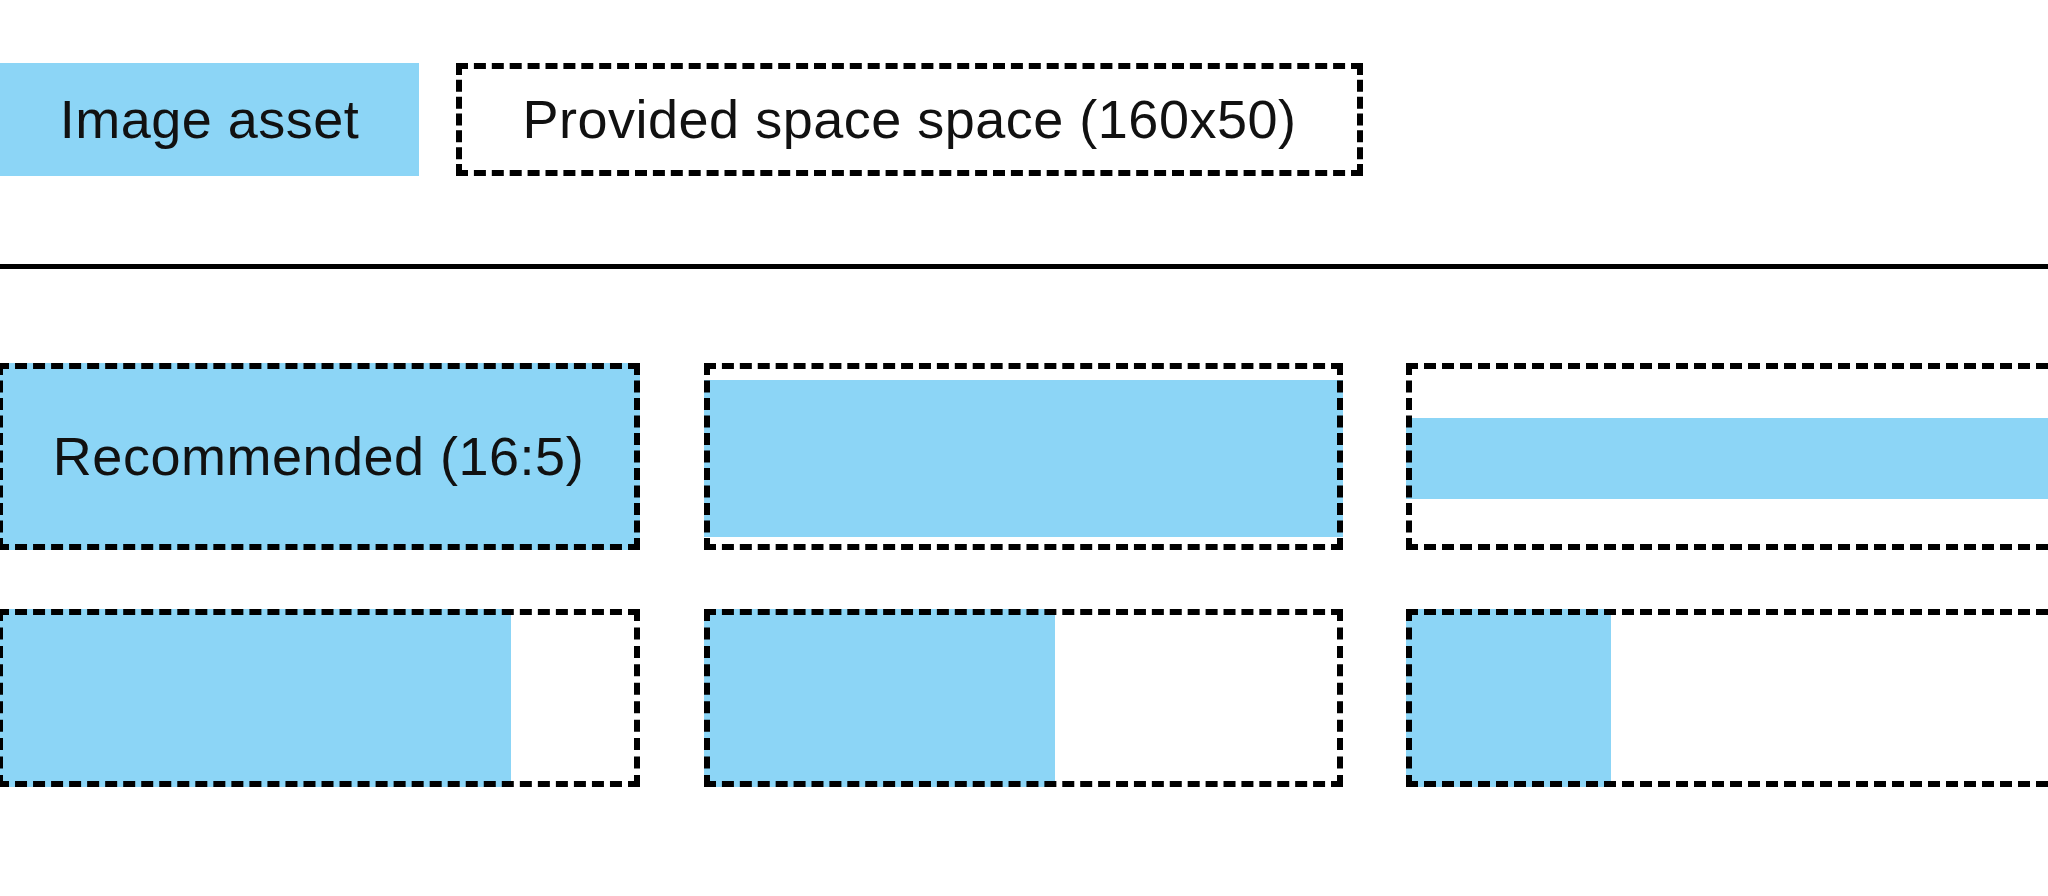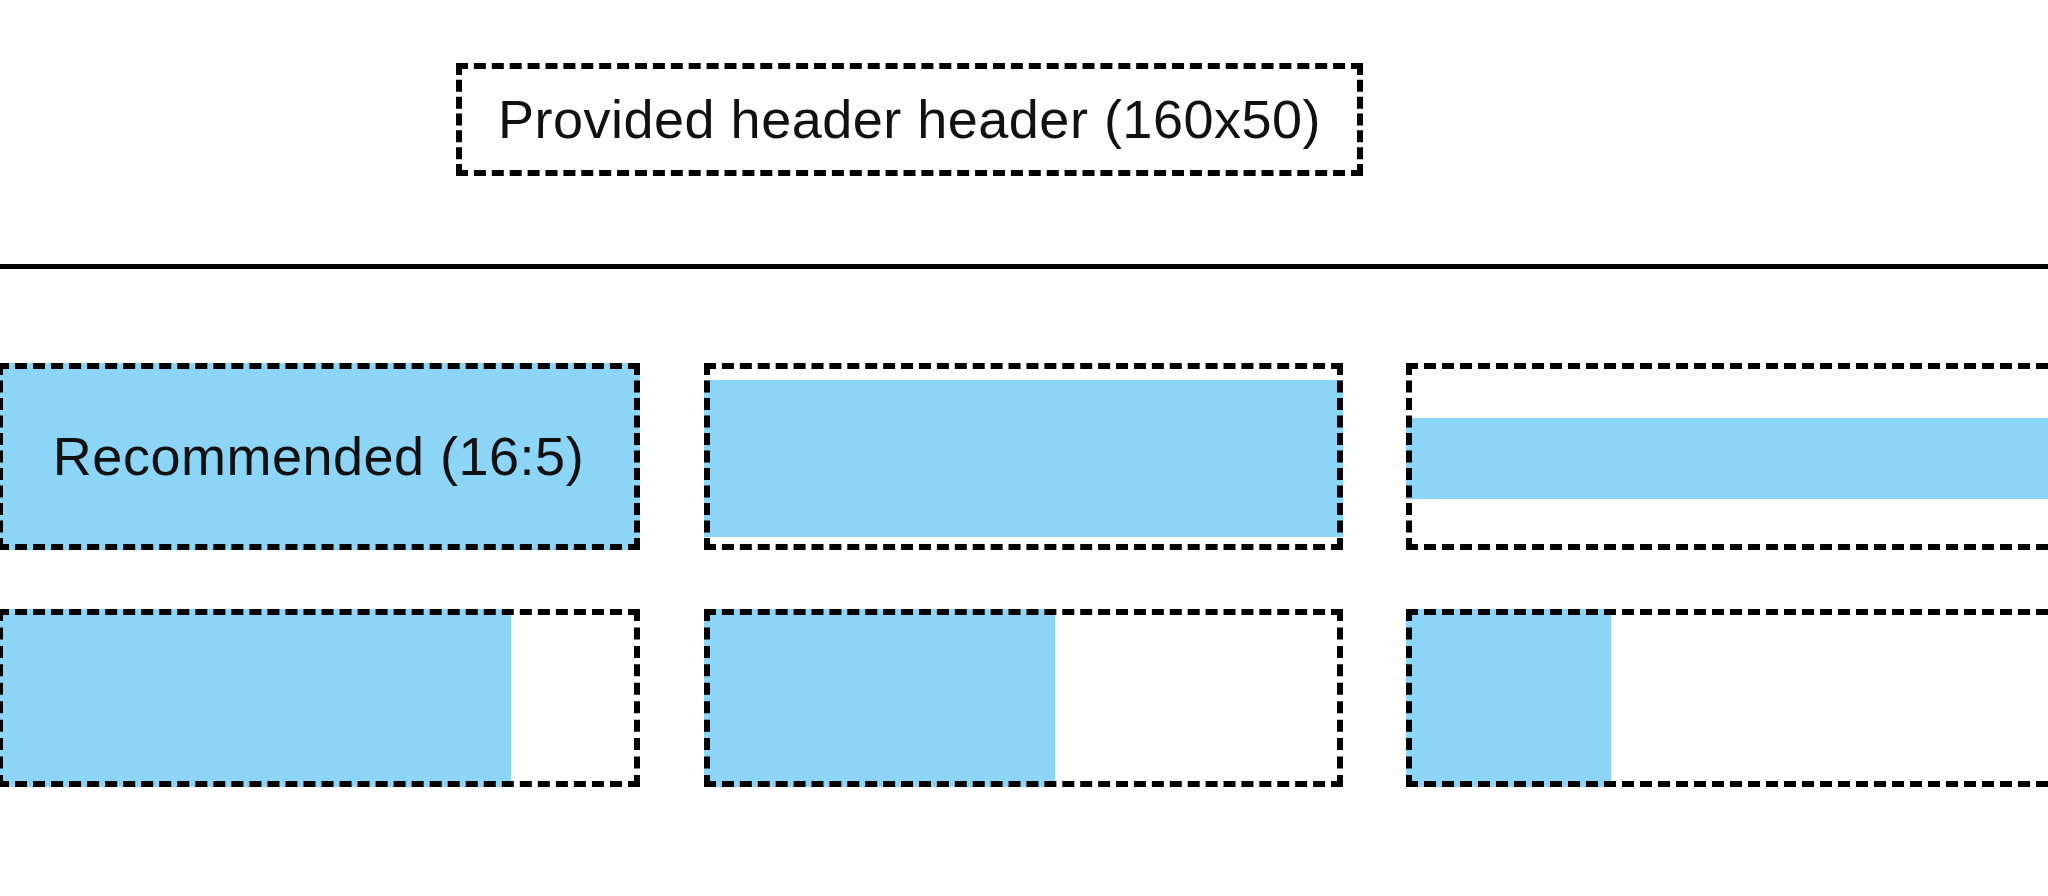--- a/index.html
+++ b/index.html
@@ -70,23 +70,26 @@
   .pos-3 { left: 1406px; top: 363px; width: 660px; height: 187px; }
   .pos-4 { left: -3px;   top: 609px; width: 643px; height: 178px; }
   .pos-5 { left: 704px;  top: 609px; width: 639px; height: 178px; }
   .pos-6 { left: 1406px; top: 609px; width: 660px; height: 178px; }
 </style>
 </head>
 <body>
 
 <div class="stage">
 
+  <div class="legend-swatch">
+    <span class="label">Image asset</span>
+  </div>
 
   <div class="legend-dashed">
-    <span class="label">Provided header header (160x50)</span>
+    <span class="label">Provided space space (160x50)</span>
   </div>
 
   <div class="divider"></div>
 
   <div class="fit-box pos-1">
     <div class="fill" style="left: 0%; top: 0%; width: 100%; height: 100%;"></div>
     <div class="outline"></div>
     <div class="example-label">
       <span class="label">Recommended (16:5)</span>
     </div>

